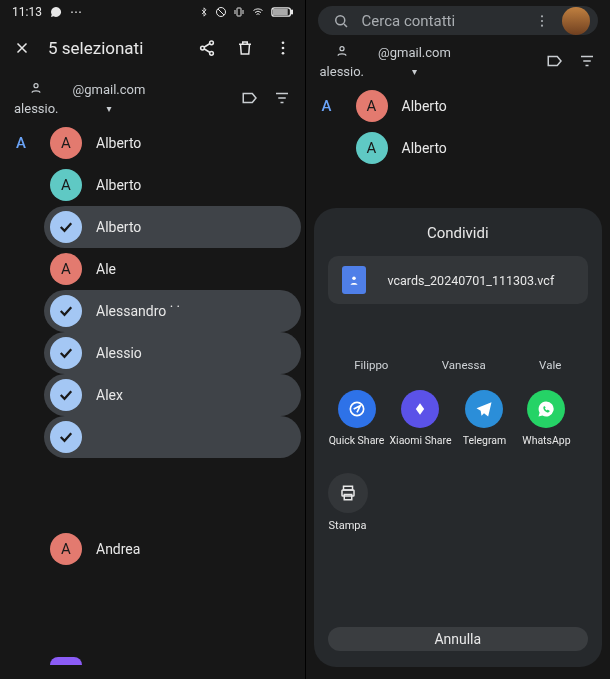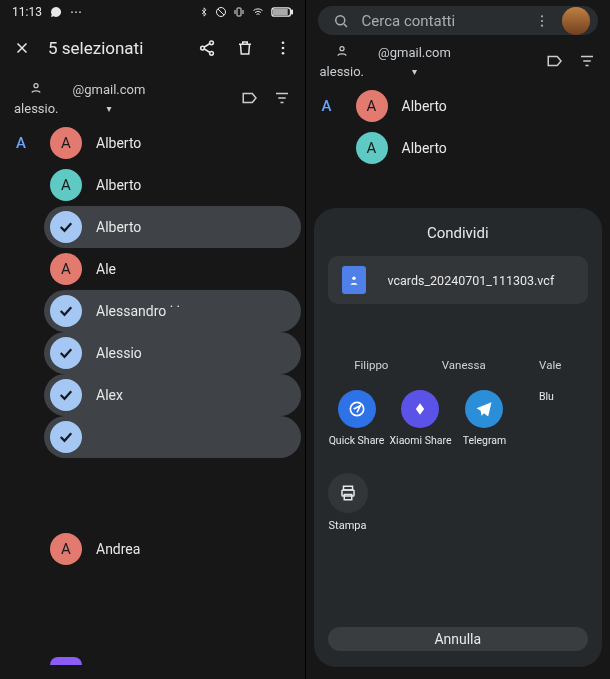--- a/index.html
+++ b/index.html
@@ -339,20 +339,28 @@
         </div>
         <div class="app">
           <div class="app-icon qi-tg">
             <svg width="20" height="20" viewBox="0 0 24 24" fill="#fff">
               <path d="M3 11l18-7-4 17-5-4-3 3-1-6z"></path>
             </svg>
           </div>
           <div class="app-label">Telegram</div>
         </div>
         <div class="app">
+          <div class="app-icon qi-wa">
+            <svg width="20" height="20" viewBox="0 0 24 24" fill="#fff">
+              <path d="M12 3a9 9 0 0 0-7.7 13.5L3 21l4.7-1.2A9 9 0 1 0 12 3zm-2 5c.3 0 .5.2.7.6l.7 1.6c.1.3 0 .5-.2.7l-.6.6c.5 1 1.3 1.8 2.3 2.3l.6-.6c.2-.2.4-.3.7-.2l1.6.7c.4.2.6.4.6.7 0 .9-1 1.7-1.9 1.7-2.7 0-5.7-3-5.7-5.7 0-.9.8-1.9 1.7-1.9z"></path>
+            </svg>
+          </div>
+          <div class="app-label">WhatsApp</div>
+        </div>
+        <div class="app">
           <div class="app-label">Blu</div>
         </div>
       </div>
 
     <div class="actions-row" id="actions-row">
         <div class="action">
           <div class="action-icon">
             <svg width="18" height="18" viewBox="0 0 24 24" fill="none" stroke="#e8e8e8" stroke-width="2">
               <rect x="6" y="3" width="12" height="5"></rect>
               <rect x="4" y="8" width="16" height="8" rx="1"></rect>

